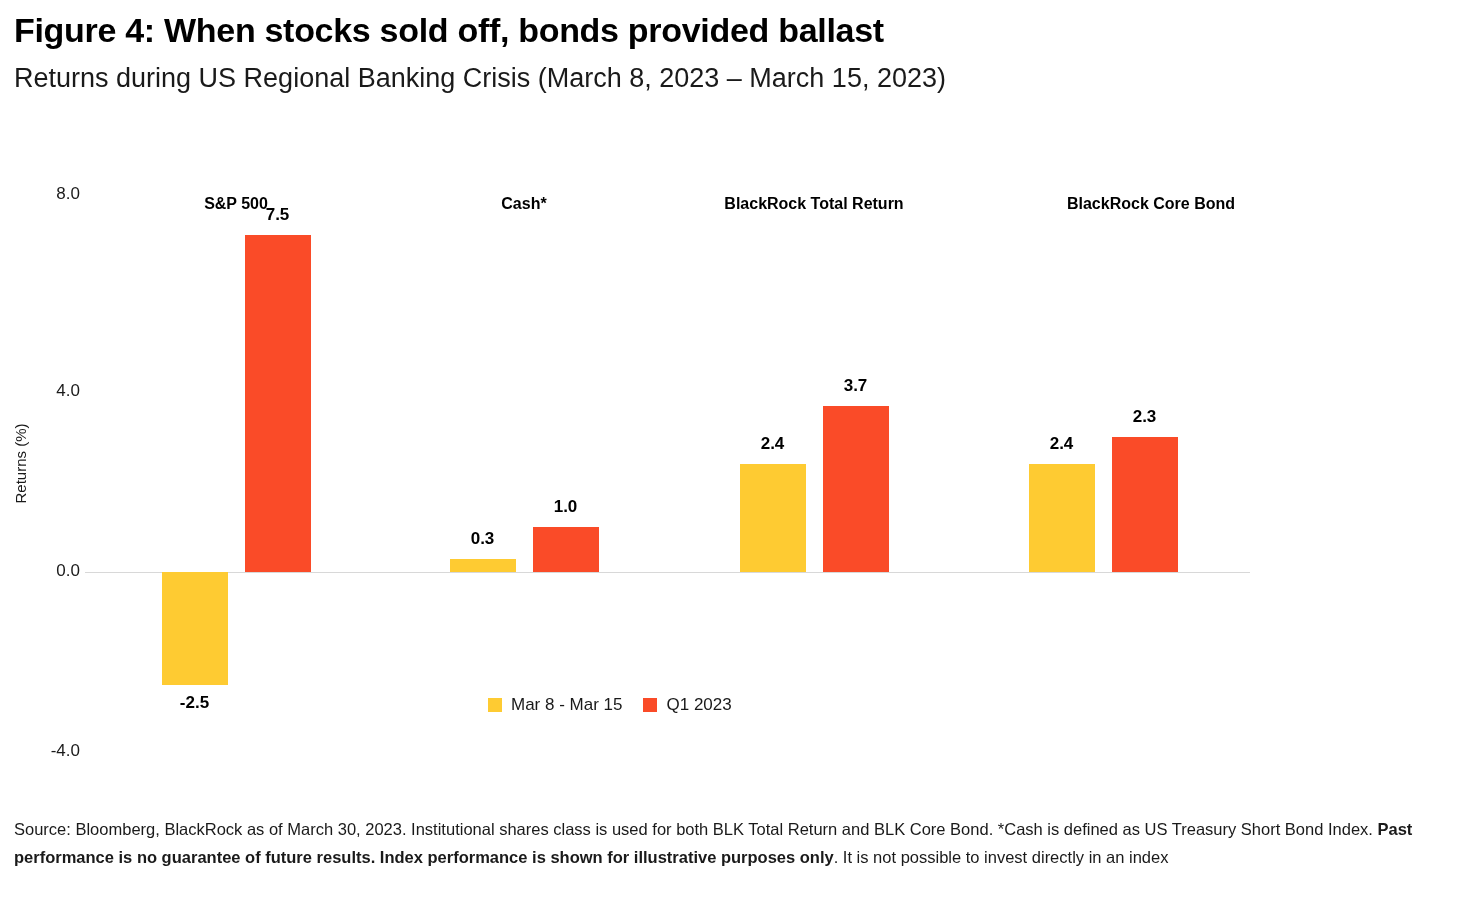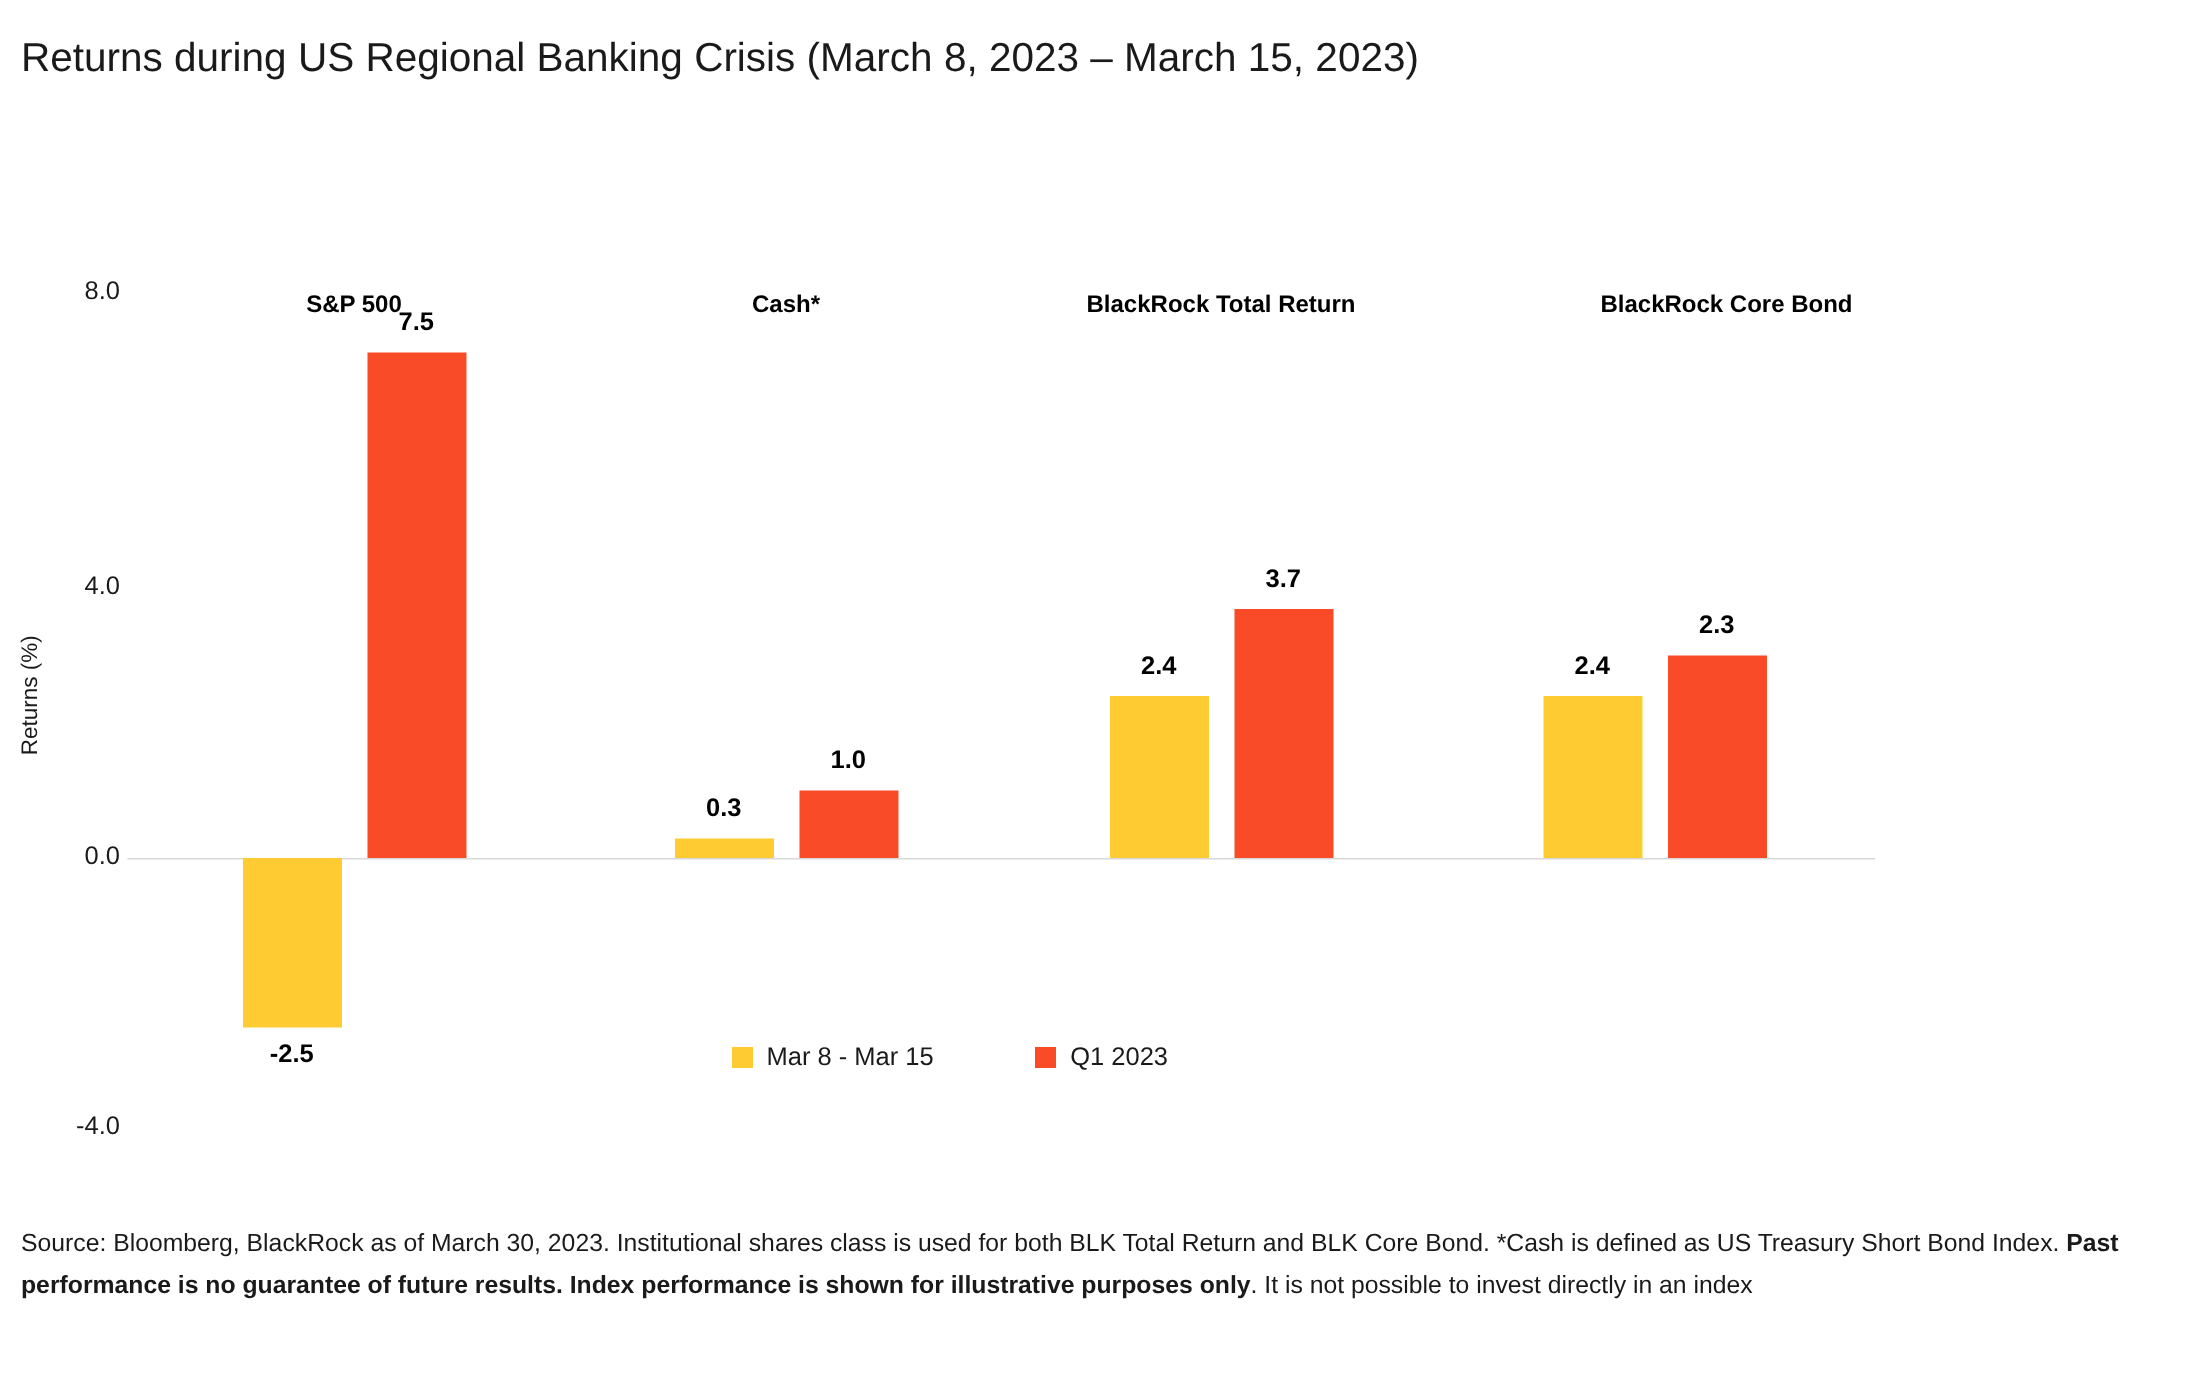--- a/index.html
+++ b/index.html
@@ -106,21 +106,21 @@
     white-space: nowrap;
   }
 
   
   #legend {
     position: absolute;
     left: 488px;
     top: 695px;
     display: flex;
     align-items: center;
-    gap: 68px;
+    gap: 21px;
   }
   .legend-item {
     display: flex;
     align-items: center;
     gap: 9px;
   }
   .legend-swatch {
     width: 14px;
     height: 14px;
     display: inline-block;
@@ -140,20 +140,21 @@
     font-size: 16.5px;
     line-height: 1.72;
     color: #1a1a1a;
   }
   #footnote b { font-weight: bold; }
 </style>
 </head>
 <body>
 
 <div id="header">
+  <div id="chart-title">Figure 4: When stocks sold off, bonds provided ballast</div>
   <div id="chart-subtitle">Returns during US Regional Banking Crisis (March 8, 2023 – March 15, 2023)</div>
 </div>
 
 <div id="plot">
   <div id="y-axis-title">Returns (%)</div>
   <div id="y-ticks">
       <div class="y-tick-label" style="top: 184px;">8.0</div>
       <div class="y-tick-label" style="top: 381px;">4.0</div>
       <div class="y-tick-label" style="top: 561px;">0.0</div>
       <div class="y-tick-label" style="top: 741px;">-4.0</div>

